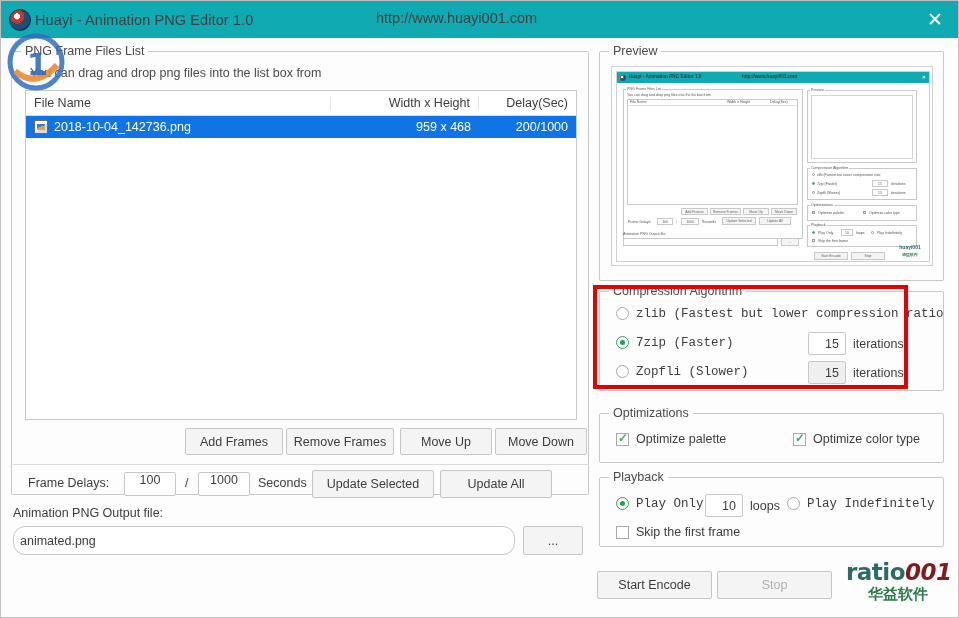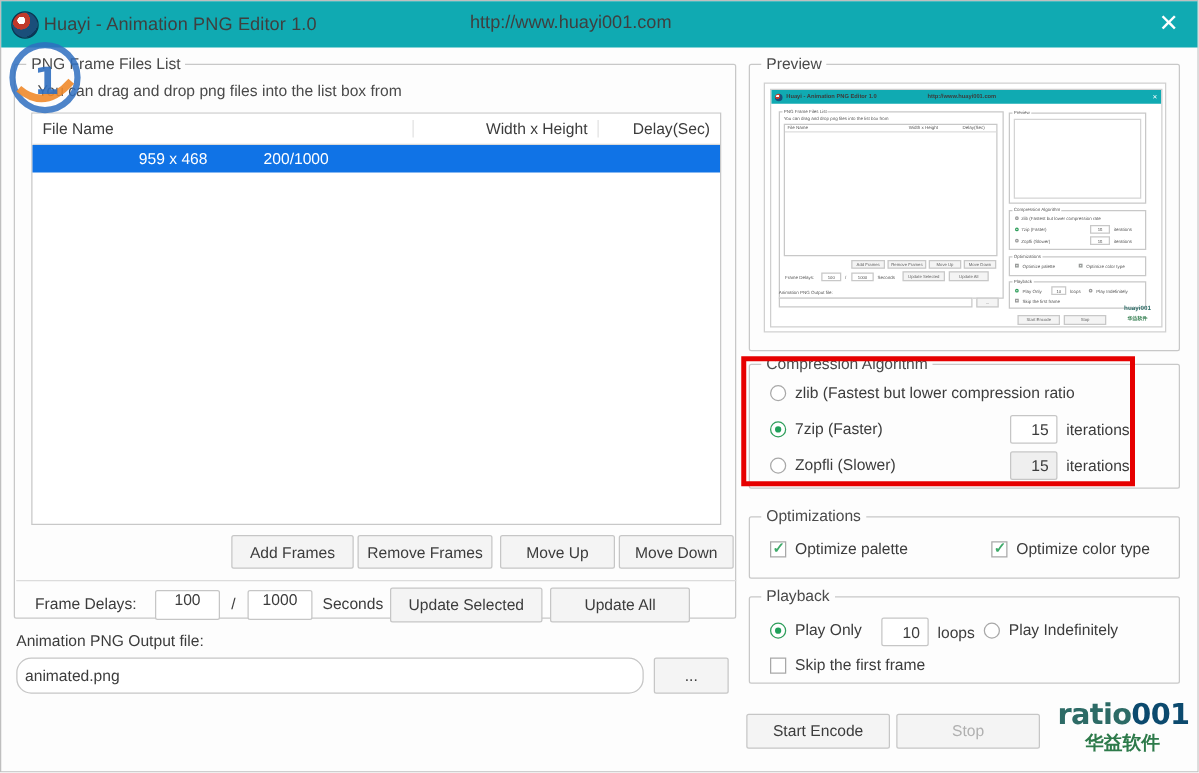--- a/index.html
+++ b/index.html
@@ -185,21 +185,21 @@
 
   #grp-compress { left:598px; top:290px; width:345px; height:100px; }
   #grp-optim    { left:598px; top:412px; width:345px; height:50px; }
   #grp-playback { left:598px; top:476px; width:345px; height:70px; }
 
   .red-box {
     position:absolute; left:592px; top:284px; width:315px; height:104px;
     border:4px solid #e60000; z-index:30; pointer-events:none;
   }
 
-  .radio-row { position:absolute; display:flex; align-items:flex-end; gap:7px; }
+  .radio-row { position:absolute; display:flex; align-items:flex-start; gap:7px;font-family:Liberation Mono, monospace; }
   .radio {
     width:13px; height:13px; border-radius:50%;
     border:1px solid #a8a8a8; background:#fff; flex:0 0 auto;
     position:relative; cursor:pointer;
   }
   .radio.on { border-color:#2e9e5b; }
   .radio.on::after {
     content:""; position:absolute; left:3px; top:3px; width:5px; height:5px;
     border-radius:50%; background:#20a05a;
   }
@@ -229,21 +229,21 @@
 
   .brand {
     position:absolute; left:845px; top:558px; width:104px; height:48px;
     text-align:center;
   }
   .brand-top {
     font-family:"DejaVu Sans", sans-serif;
     font-size:23px; font-weight:bold; line-height:26px;
     color:#2d6b66; letter-spacing:-.5px;
   }
-  .brand-top .red { color:#0c4a6e; }
+  .brand-top .red { color:#7f1d1d;font-style:italic; }
   .brand-bot {
     font-family:"DejaVu Sans", sans-serif;
     font-size:15px; font-weight:bold; color:#2d7a4a; line-height:18px;
   }
 </style>
 </head>
 <body>
 
 <div id="app">
 
@@ -266,20 +266,24 @@
     <span class="legend">PNG Frame Files List</span>
     <div class="hint">You can drag and drop png files into the list box from</div>
 
     <div class="listbox">
       <div class="lb-head">
         <div class="col col-name">File Name</div>
         <div class="col col-size">Width x Height</div>
         <div class="col col-delay">Delay(Sec)</div>
       </div>
       <div class="lb-row">
+        <div class="cell cell-name">
+          <span class="file-icon"></span>
+          <span>2018-10-04_142736.png</span>
+        </div>
         <div class="cell cell-size">959 x 468</div>
         <div class="cell cell-delay">200/1000</div>
       </div>
     </div>
 
     <div class="btn" id="btn-add">Add Frames</div>
     <div class="btn" id="btn-remove">Remove Frames</div>
     <div class="btn" id="btn-up">Move Up</div>
     <div class="btn" id="btn-down">Move Down</div>
 

